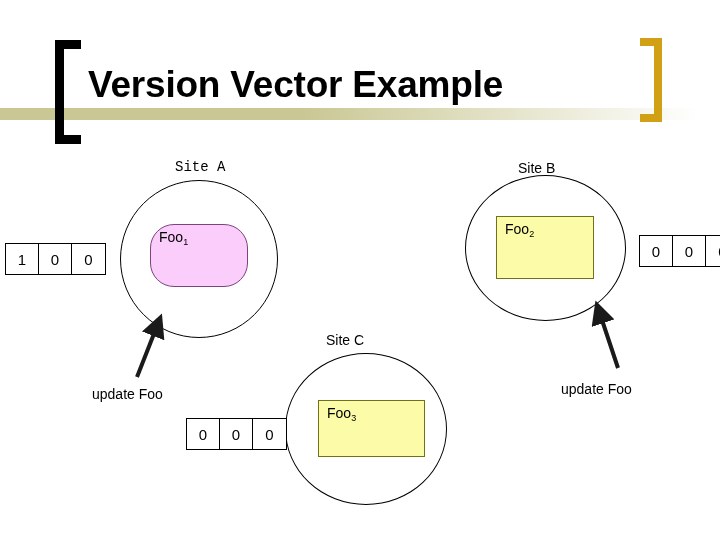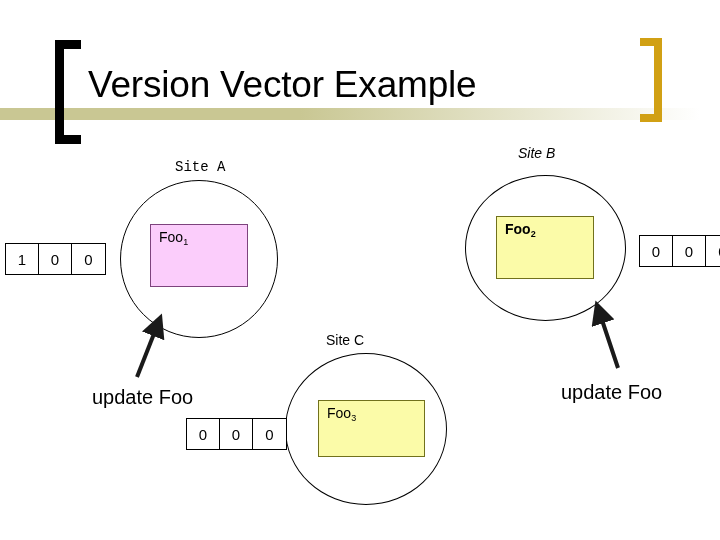--- a/index.html
+++ b/index.html
@@ -46,21 +46,21 @@
     border-right: 8px solid #d1a014;
     border-top: 8px solid #d1a014;
     border-bottom: 8px solid #d1a014;
     box-sizing: border-box;
   }
   .slide-title {
     position: absolute;
     left: 88px;
     top: 64px;
     font-size: 37px;
-    font-weight: normal;
+    font-weight: bold;
     color: #000000;
     white-space: nowrap;
     letter-spacing: -0.2px;
   }
 
   
   .site-circle {
     position: absolute;
     border: 1px solid #000000;
     border-radius: 50%;
@@ -71,21 +71,21 @@
     position: absolute;
     font-size: 14px;
     color: #000000;
     white-space: nowrap;
   }
   .foo-box {
     position: absolute;
     box-sizing: border-box;
     border: 1px solid #000000;
   }
-  .foo-box.pink  { background: #fbcdfb; border-color: #7d437d; }
+  .foo-box.pink  { background: #fbcdfb; border-color: #7d437d; border-radius: 24px; }
   .foo-box.yellow{ background: #fbfba8; border-color: #71711c; }
   .foo-label {
     position: absolute;
     left: 8px;
     top: 4px;
     font-size: 14px;
     color: #000000;
     white-space: nowrap;
   }
   .foo-label sub {
@@ -113,21 +113,21 @@
     justify-content: center;
     font-size: 15px;
     color: #000000;
   }
   .vv .cell:last-child { border-right: none; }
 
   
   .arrow-svg { position: absolute; overflow: visible; }
   .update-label {
     position: absolute;
-    font-size: 20px;
+    font-size: 14px;
     color: #000000;
     white-space: nowrap;
   }
 </style>
 </head>
 <body>
 
 <div id="slide">
 
   <div class="title-band"></div>
@@ -141,23 +141,23 @@
     <div class="foo-label">
       <span>Foo</span><sub>1</sub>
     </div>
   </div>
   <div class="vv" style="left:5px; top:243px;">
     <div class="cell">1</div>
     <div class="cell">0</div>
     <div class="cell">0</div>
   </div>
 
-  <div class="site-label" style="left:518px; top:145px;font-style:italic;">Site B</div>
+  <div class="site-label" style="left:518px; top:160px;">Site B</div>
   <div class="site-circle" style="left:465px; top:175px; width:161px; height:146px;"></div>
-  <div class="foo-box yellow" style="left:496px; top:216px; width:98px; height:63px;font-weight:bold;">
+  <div class="foo-box yellow" style="left:496px; top:216px; width:98px; height:63px;">
     <div class="foo-label">
       <span>Foo</span><sub>2</sub>
     </div>
   </div>
   <div class="vv" style="left:639px; top:235px;">
     <div class="cell">0</div>
     <div class="cell">0</div>
     <div class="cell">0</div>
   </div>
 

